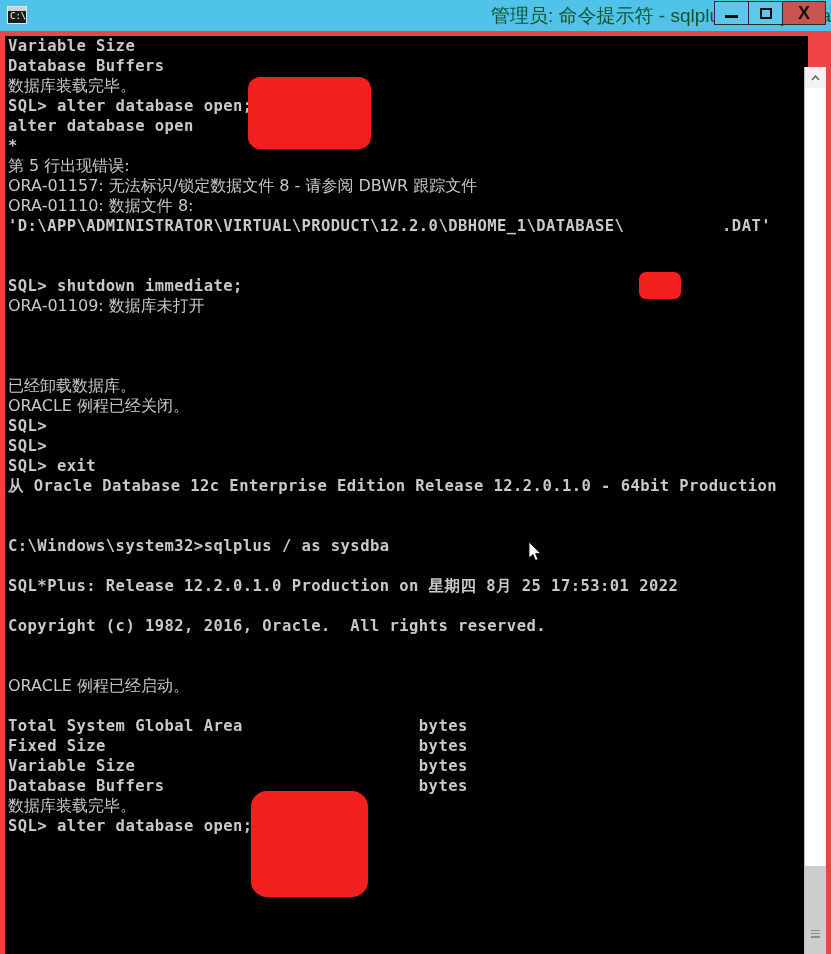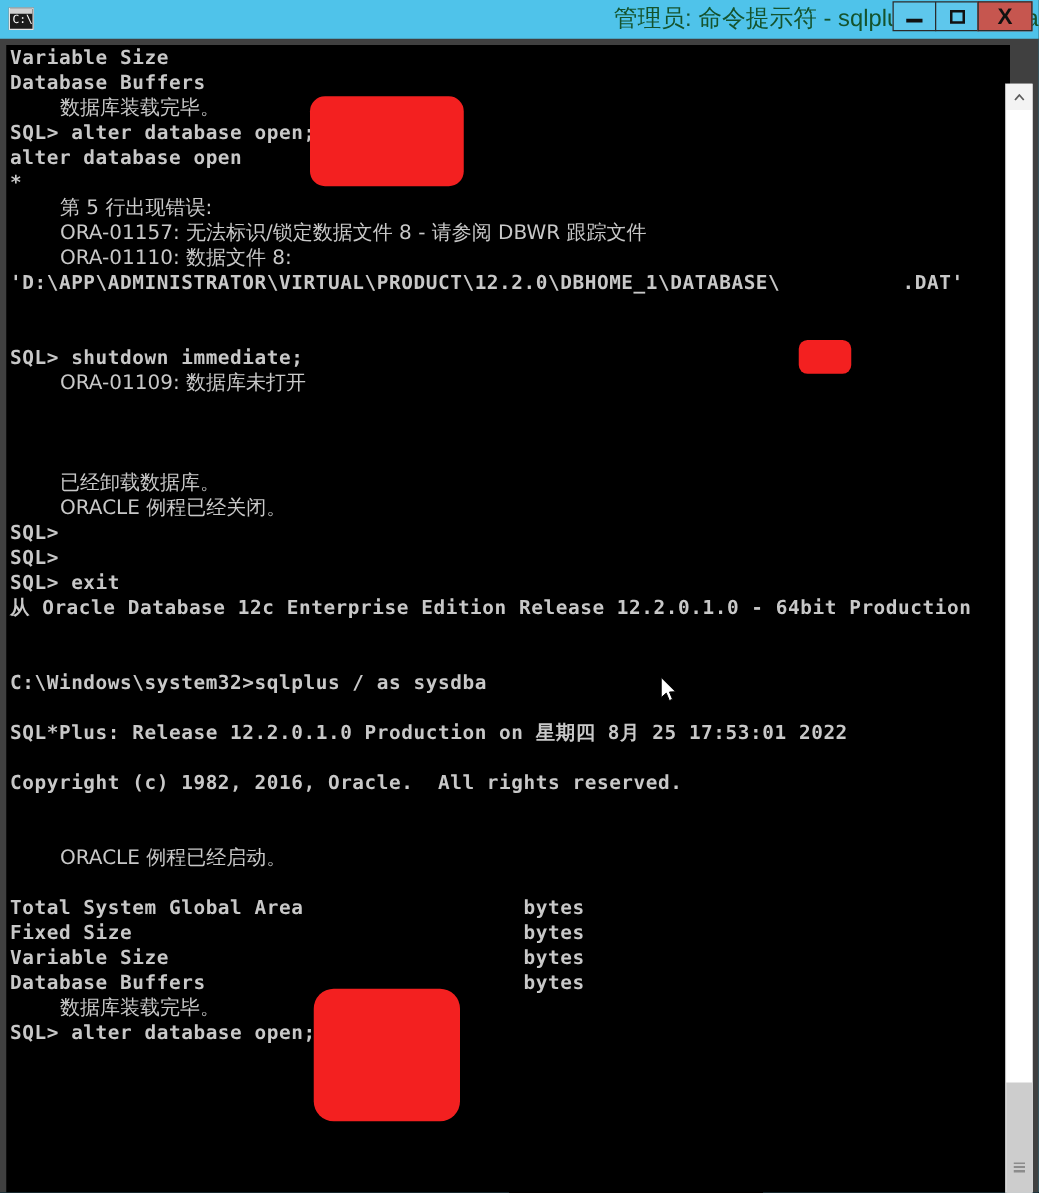--- a/index.html
+++ b/index.html
@@ -117,21 +117,21 @@
     line-height: 18px;
   }
 
   
   #console-frame {
     position: absolute;
     left: 0;
     top: 31px;
     width: 831px;
     height: 923px;
-    background: #404040;
+    background: #ef4444;
     box-sizing: border-box;
   }
   #console {
     position: absolute;
     left: 5px;
     top: 5px;
     width: 803px;
     height: 918px;
     background: #000000;
     overflow: hidden;
@@ -151,21 +151,20 @@
     font-size: 15.5px;
     letter-spacing: 0.45px;
     white-space: pre;
     font-weight: bold;
   }
   .line.cjk {
     font-family: "DejaVu Sans", sans-serif;
     font-weight: normal;
     font-size: 16px;
     letter-spacing: 0px;
-    margin-left: 40px;
   }
   .line.blank { color: transparent; }
 
   
   .redaction {
     position: absolute;
     background: #f32020;
     border-radius: 12px;
   }
   #redaction-top {

